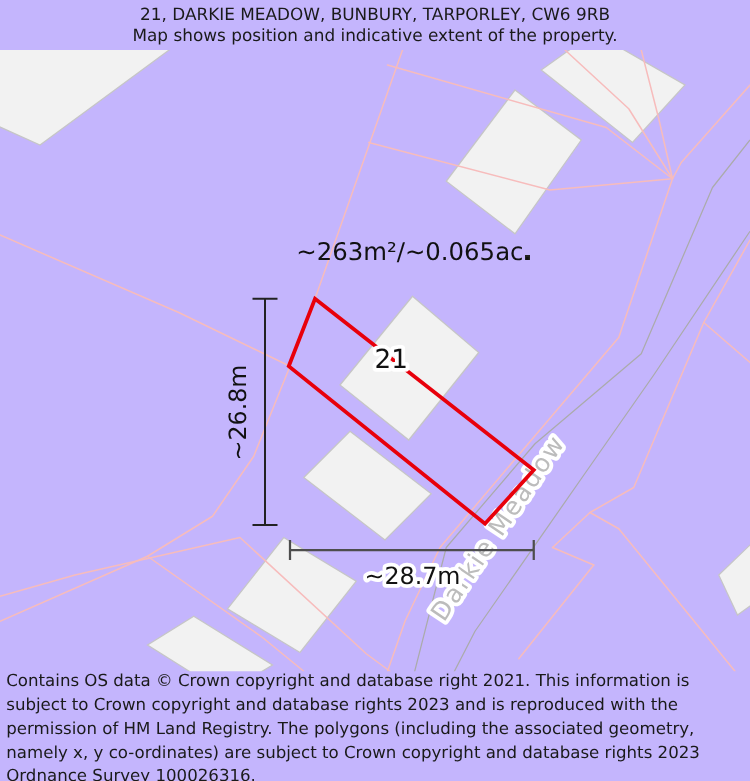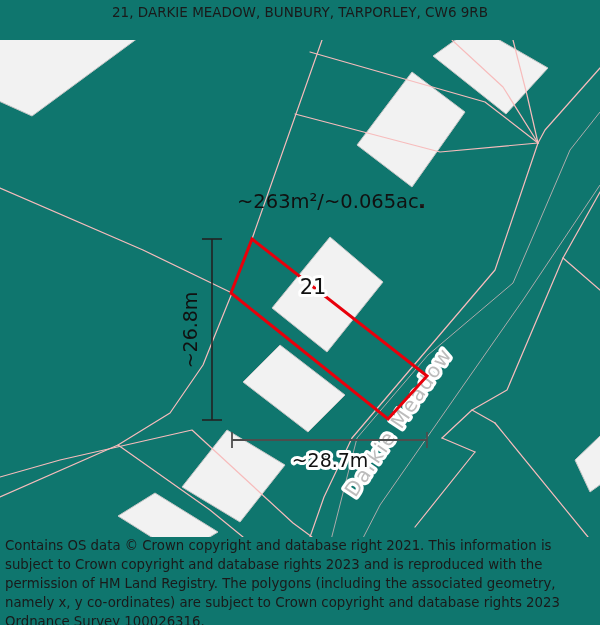--- a/index.html
+++ b/index.html
@@ -1,16 +1,16 @@
 <!DOCTYPE html>
 <html><head>
 <meta charset="utf-8">
 <style>
   html,body{margin:0;padding:0;background:#fff;}
-  .page{position:relative;width:600px;height:625px;background:#0f766e;overflow:hidden;
+  .page{position:relative;width:600px;height:625px;background:#c4b5fd;overflow:hidden;
         font-family:"DejaVu Sans", sans-serif;color:#1a1a1a;}
   .header{position:absolute;top:0;left:0;width:600px;height:40px;text-align:center;}
   .header .title{font-size:13.5px;line-height:17px;margin-top:4px;}
   .header .subtitle{font-size:13.5px;line-height:17px;}
   .map-wrap{position:absolute;top:40px;left:0;width:600px;height:497px;}
   svg{display:block;}
   .building{fill:#f2f2f2;stroke:#c6c6c6;stroke-width:1;}
   .parcel{fill:none;stroke:#f7bcbc;stroke-width:1.2;stroke-linejoin:round;stroke-linecap:round;}
   .roadedge{fill:none;stroke:#ababab;stroke-width:1;stroke-linejoin:round;}
   .outline{fill:none;stroke:#e8000b;stroke-width:3;stroke-linejoin:miter;}
@@ -22,20 +22,21 @@
   .footer{position:absolute;top:537px;left:0;width:595px;padding-left:5px;
           font-size:13.3px;line-height:1.42;text-align:left;}
 </style>
 </head>
 <body>
 
 <div class="page">
 
   <div class="header">
     <div class="title">21, DARKIE MEADOW, BUNBURY, TARPORLEY, CW6 9RB</div>
+    <div class="subtitle">Map shows position and indicative extent of the property.</div>
   </div>
 
   <div class="map-wrap">
     <svg width="600" height="497" viewBox="0 0 600 497">
 
       <g>
         <polygon class="building" points="-70,30 100,-45 138,-2 32,76"></polygon>
         <polygon class="building" points="433,16 475,-14 548,28 506,74"></polygon>
         <polygon class="building" points="412,32 465,72 412,147 357,105"></polygon>
         <polygon class="building" points="330,197 383,242 327,312 272,268"></polygon>

